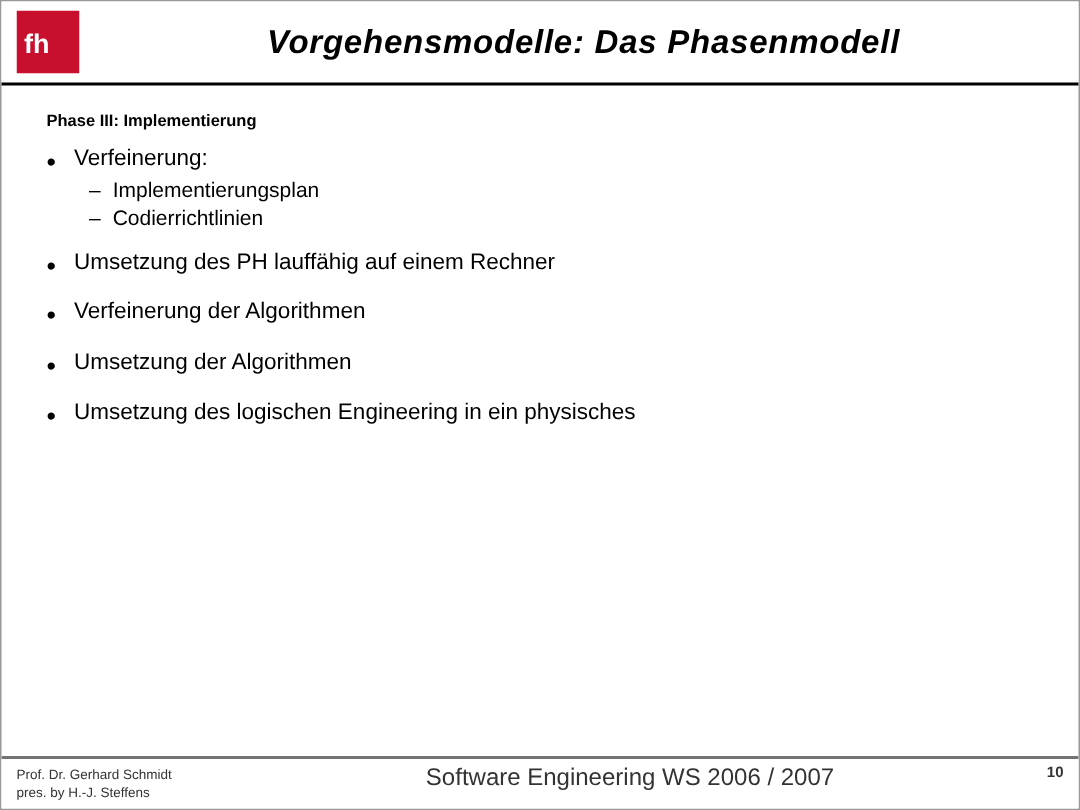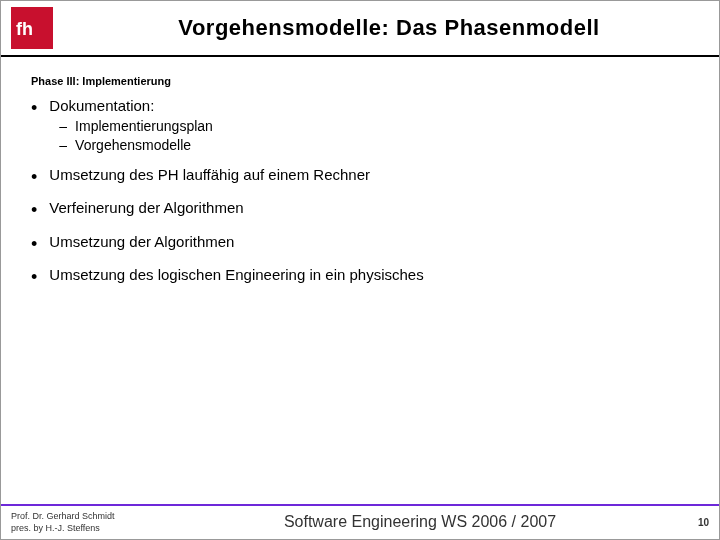--- a/index.html
+++ b/index.html
@@ -40,20 +40,21 @@
       margin-right: 16px;
       flex-shrink: 0;
     }
 
     .header-title {
       flex: 1;
       text-align: center;
       font-size: 22px;
       font-weight: bold;
       letter-spacing: 0.5px;
+      font-style: italic;
     }
 
     .content {
       flex: 1;
       padding: 18px 30px 10px 30px;
       overflow: hidden;
     }
 
     .phase-title {
       font-size: 11px;
@@ -92,23 +93,23 @@
       margin-bottom: 3px;
       font-size: 14px;
     }
 
     .sub-dash {
       margin-right: 8px;
       flex-shrink: 0;
     }
 
     .footer {
-      border-top: 2px solid #6d28d9;
-      display: flex;
-      align-items: center;
+      border-top: 2px solid #737373;
+      display: flex;
+      align-items: flex-start;
       padding: 4px 10px;
       font-size: 10px;
       color: #333;
       background: #fff;
     }
 
     .footer-left {
       width: 160px;
       font-size: 9px;
       line-height: 1.4;
@@ -151,29 +152,29 @@
 
   <div class="content">
 
     <div class="phase-title">Phase III: Implementierung</div>
 
     <ul class="bullet-list">
 
       <li>
         <span class="bullet-dot">•</span>
         <div>
-          <span>Dokumentation:</span>
+          <span>Verfeinerung:</span>
           <ul class="sub-list">
             <li>
               <span class="sub-dash">–</span>
               <span>Implementierungsplan</span>
             </li>
             <li>
               <span class="sub-dash">–</span>
-              <span>Vorgehensmodelle</span>
+              <span>Codierrichtlinien</span>
             </li>
           </ul>
         </div>
       </li>
 
       <li>
         <span class="bullet-dot">•</span>
         <span>Umsetzung des PH lauffähig auf einem Rechner</span>
       </li>
 

